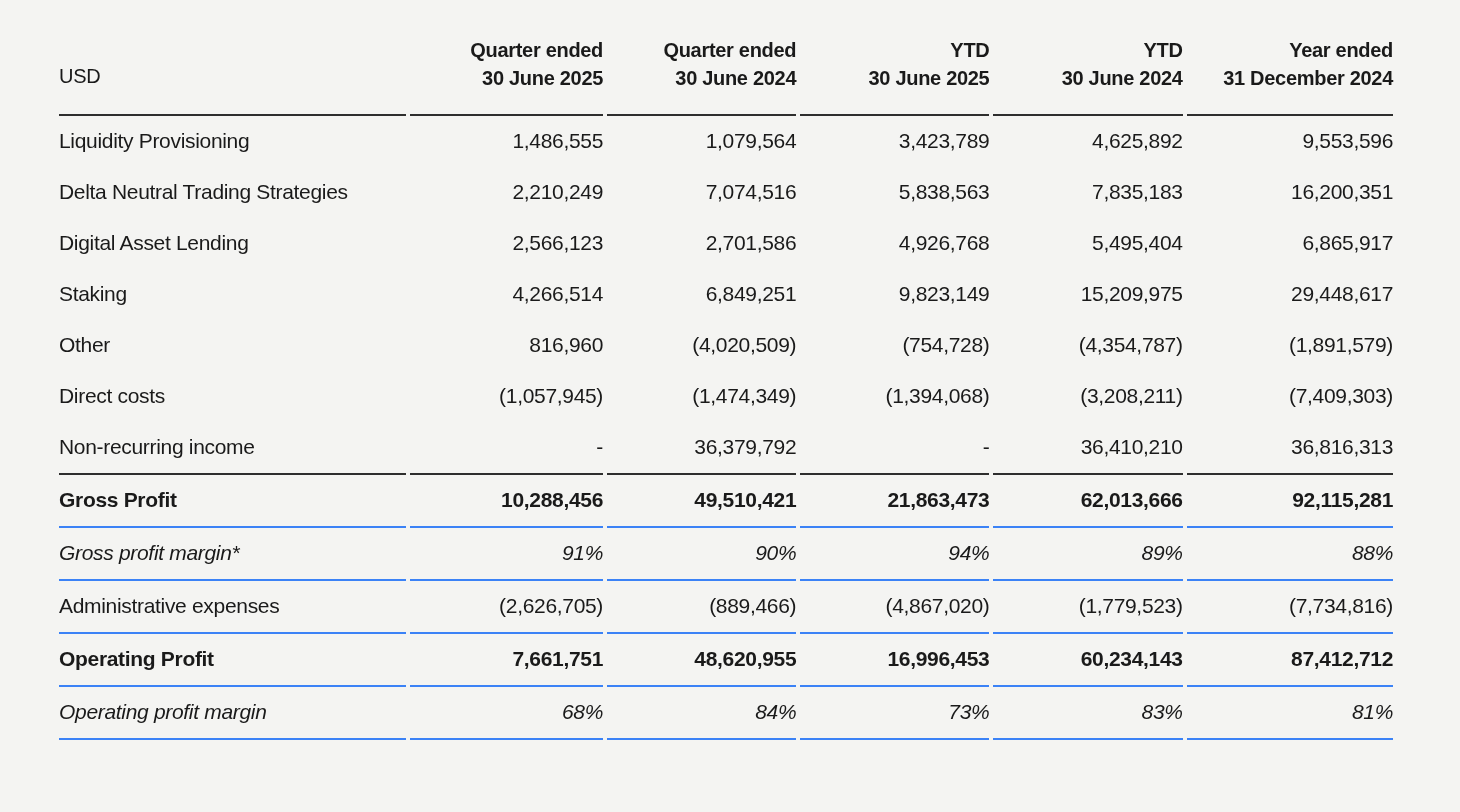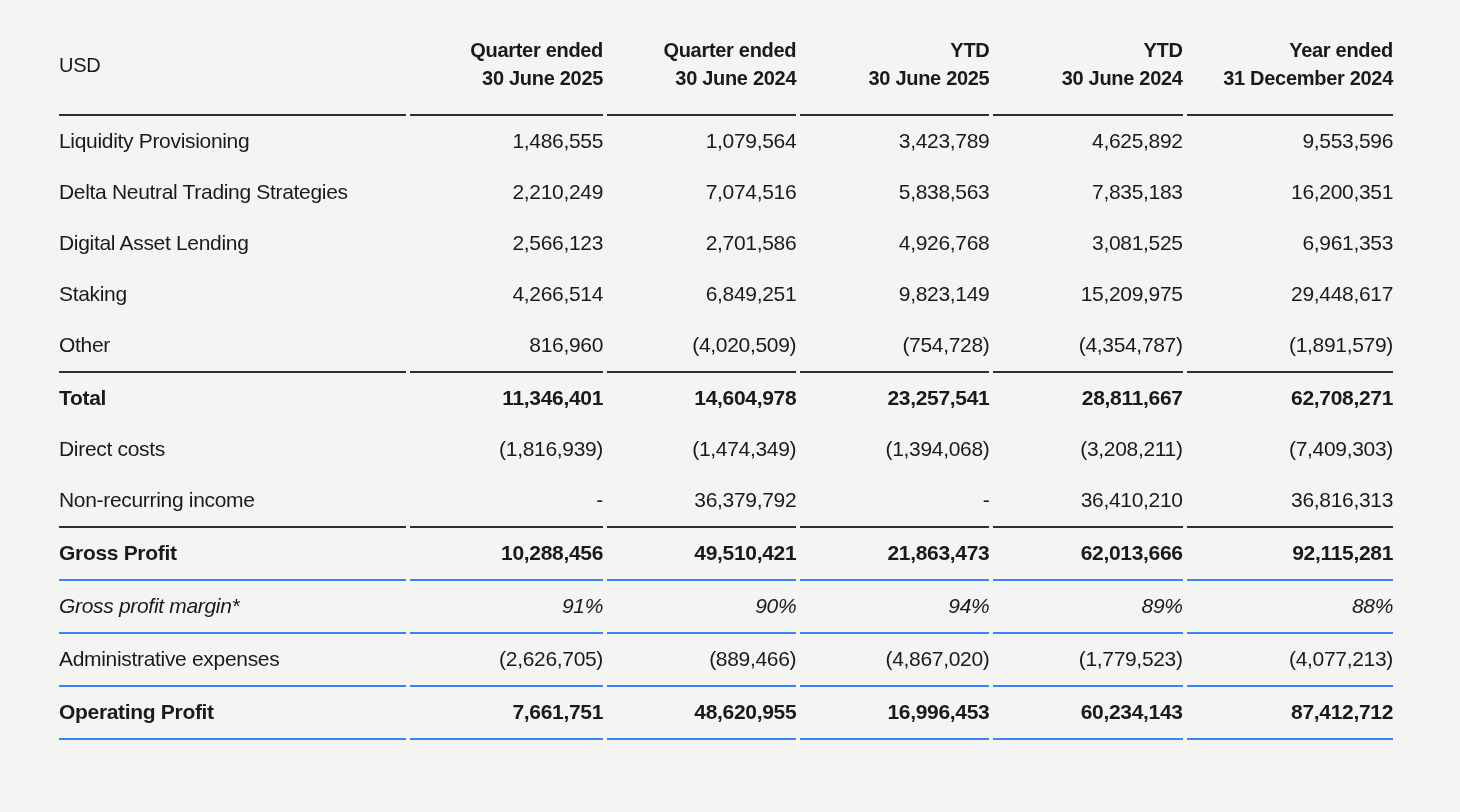--- a/index.html
+++ b/index.html
@@ -38,21 +38,21 @@
     letter-spacing: -0.015em;
     text-align: right;
     vertical-align: bottom;
     padding: 8px 0 21px 0;
     border-bottom: 2px solid #2e2e2e;
     white-space: nowrap;
   }
   thead th.lbl {
     text-align: left;
     font-weight: normal;
-    padding-bottom: 34px;
+    padding-bottom: 23px;
   }
   tbody td {
     height: 51px;
     font-size: 21px;
     letter-spacing: -0.015em;
     text-align: right;
     vertical-align: middle;
     padding: 0;
     white-space: nowrap;
   }
@@ -100,50 +100,42 @@
         <td>7,074,516</td>
         <td>5,838,563</td>
         <td>7,835,183</td>
         <td>16,200,351</td>
       </tr>
       <tr>
         <td class="lbl">Digital Asset Lending</td>
         <td>2,566,123</td>
         <td>2,701,586</td>
         <td>4,926,768</td>
-        <td>3,081,525</td>
-        <td>6,961,353</td>
+        <td>5,495,404</td>
+        <td>6,865,917</td>
       </tr>
       <tr>
         <td class="lbl">Staking</td>
         <td>4,266,514</td>
         <td>6,849,251</td>
         <td>9,823,149</td>
         <td>15,209,975</td>
         <td>29,448,617</td>
       </tr>
       <tr>
         <td class="lbl">Other</td>
         <td>816,960</td>
         <td>(4,020,509)</td>
         <td>(754,728)</td>
         <td>(4,354,787)</td>
         <td>(1,891,579)</td>
       </tr>
-      <tr class="bold b-top">
-        <td class="lbl">Total</td>
-        <td>11,346,401</td>
-        <td>14,604,978</td>
-        <td>23,257,541</td>
-        <td>28,811,667</td>
-        <td>62,708,271</td>
-      </tr>
       <tr>
         <td class="lbl">Direct costs</td>
-        <td>(1,816,939)</td>
+        <td>(1,057,945)</td>
         <td>(1,474,349)</td>
         <td>(1,394,068)</td>
         <td>(3,208,211)</td>
         <td>(7,409,303)</td>
       </tr>
       <tr>
         <td class="lbl">Non-recurring income</td>
         <td>-</td>
         <td>36,379,792</td>
         <td>-</td>
@@ -165,25 +157,33 @@
         <td>94%</td>
         <td>89%</td>
         <td>88%</td>
       </tr>
       <tr class="b-bottom">
         <td class="lbl">Administrative expenses</td>
         <td>(2,626,705)</td>
         <td>(889,466)</td>
         <td>(4,867,020)</td>
         <td>(1,779,523)</td>
-        <td>(4,077,213)</td>
+        <td>(7,734,816)</td>
       </tr>
       <tr class="bold b-bottom">
         <td class="lbl">Operating Profit</td>
         <td>7,661,751</td>
         <td>48,620,955</td>
         <td>16,996,453</td>
         <td>60,234,143</td>
         <td>87,412,712</td>
       </tr>
+      <tr class="italic b-bottom">
+        <td class="lbl">Operating profit margin</td>
+        <td>68%</td>
+        <td>84%</td>
+        <td>73%</td>
+        <td>83%</td>
+        <td>81%</td>
+      </tr>
     </tbody>
   </table>
 </div>
 
 </body></html>

